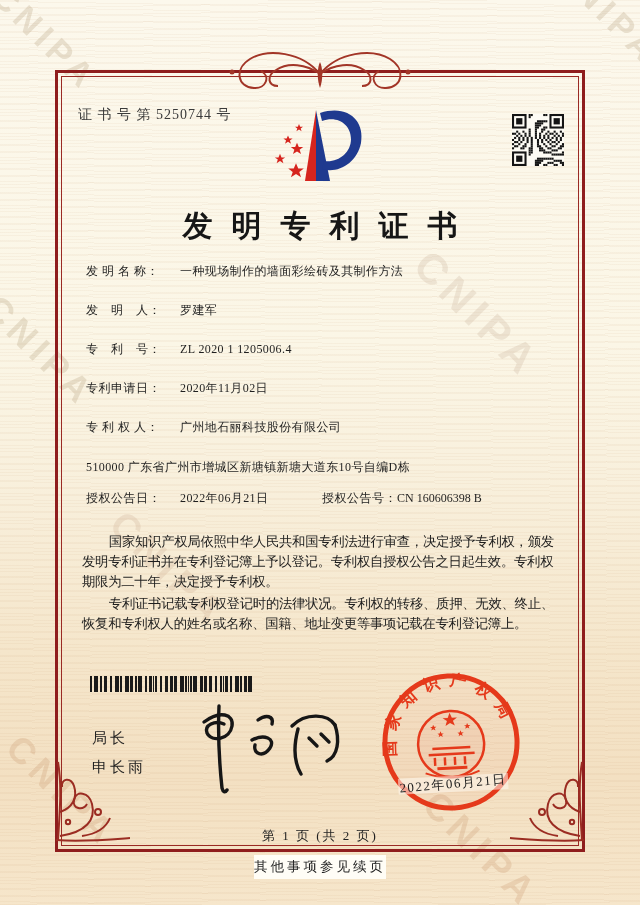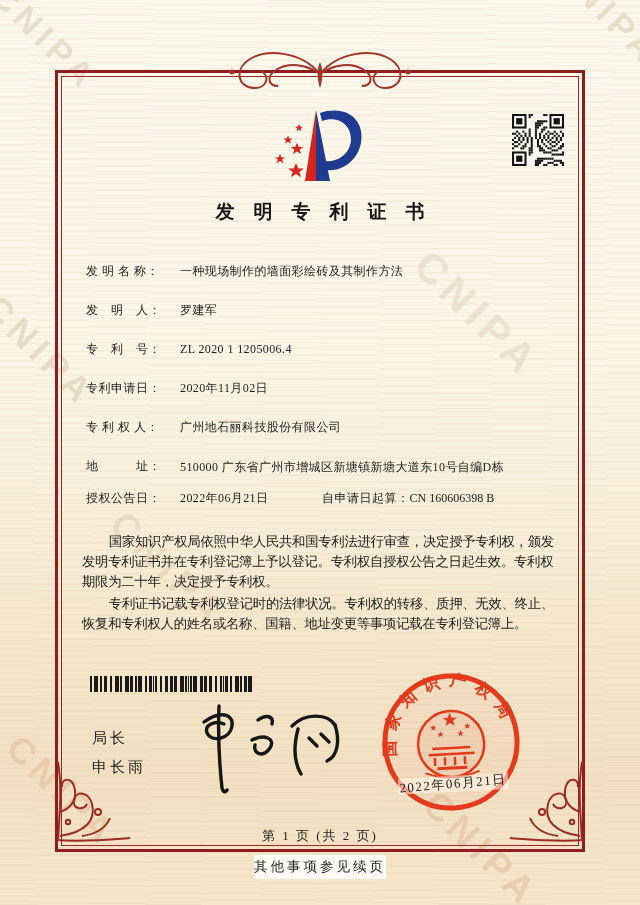--- a/index.html
+++ b/index.html
@@ -21,21 +21,21 @@
   .wm7{left:408px;top:828px;font-size:38px;color:rgba(205,160,120,0.30);}
   .frame{position:absolute;left:55px;top:70px;right:55px;bottom:53px;border:3px solid #8f1d1d;}
   .frame-inner{position:absolute;inset:3px;border:1px solid #9a2a24;}
   .orn-top{position:absolute;left:218px;top:42px;z-index:2;}
   .orn-corner{position:absolute;z-index:2;}
   .orn-bl{left:52px;top:760px;}
   .orn-br{left:506px;top:760px;transform:scaleX(-1);}
   .cert-no{position:absolute;left:78px;top:106px;font-size:14px;color:#3a3a3a;letter-spacing:1px;}
   .logo{position:absolute;left:268px;top:101px;}
   .qr{position:absolute;left:512px;top:114px;}
-  .title{position:absolute;left:0;right:0;top:186px;text-align:center;font-size:19px;font-weight:700;
+  .title{position:absolute;left:0;right:0;top:186px;text-align:center;font-size:30px;font-weight:700;
     color:#161616;letter-spacing:19px;text-indent:19px;}
   .fields{position:absolute;left:86px;top:260px;width:466px;}
   .row{display:flex;margin-bottom:16px;font-size:12px;color:#1f1f1f;line-height:23px;}
   .row .lbl{width:94px;flex:none;white-space:pre;letter-spacing:0.5px;}
   .row .val{flex:1;letter-spacing:0.4px;}
   .row .val-addr{line-height:24px;}
   .row-addr{margin-bottom:8px;}
   .val-g{width:142px;flex:none;letter-spacing:0.4px;}
   .lbl2{white-space:pre;letter-spacing:0.5px;}
   .paras{position:absolute;left:82px;top:532px;width:478px;font-size:13.4px;line-height:20px;color:#1d1d1d;}
@@ -106,20 +106,21 @@
       <path d="M6,2 C10,26 8,48 6,80"></path>
       <path d="M4,80 C30,82 52,80 78,78"></path>
       <path d="M8,76 C34,72 44,60 40,44 C37,32 24,30 22,40 C20,49 31,51 35,44"></path>
       <path d="M8,52 C20,48 26,38 22,26 C19,17 9,18 10,27"></path>
       <path d="M30,76 C44,74 54,68 58,58"></path>
       <circle cx="46" cy="52" r="3"></circle>
       <circle cx="16" cy="62" r="2.2"></circle>
     </g>
   </svg>
 
+  <div class="cert-no">证 书 号 第 5250744 号</div>
 
   <svg class="logo" width="100" height="86" viewBox="0 0 100 86">
     <path d="M48,9 L37,80 L48,80 Z" fill="#d6251e"></path>
     <path d="M48,9 L62,80 L48,80 Z" fill="#1f3a8f"></path>
     <path d="M52,12 C80,3 97,20 93,42 C89,62 70,73 54,68 L56,60 C70,62 83,52 83,38 C83,24 70,14 54,20 Z" fill="#1f3a8f"></path>
     <g fill="#d6251e">
       <use href="#st" transform="translate(31,27) scale(0.40)"></use>
       <use href="#st" transform="translate(20,39) scale(0.46)"></use>
       <use href="#st" transform="translate(29,48) scale(0.62)"></use>
       <use href="#st" transform="translate(12,58) scale(0.52)"></use>
@@ -340,27 +341,26 @@
     </div>
     <div class="row">
       <span class="lbl">专利申请日：</span>
       <span class="val">2020年11月02日</span>
     </div>
     <div class="row">
       <span class="lbl">专 利 权 人：</span>
       <span class="val">广州地石丽科技股份有限公司</span>
     </div>
     <div class="row row-addr">
-      <span class="lbl">地　　　址：</span>
       <span class="val val-addr">510000 广东省广州市增城区新塘镇新塘大道东10号自编D栋</span>
     </div>
     <div class="row">
       <span class="lbl">授权公告日：</span>
       <span class="val-g">2022年06月21日</span>
-      <span class="lbl2">自申请日起算：</span>
+      <span class="lbl2">授权公告号：</span>
       <span>CN 160606398 B</span>
     </div>
   </div>
 
   <div class="paras">
     <p>国家知识产权局依照中华人民共和国专利法进行审查，决定授予专利权，颁发发明专利证书并在专利登记簿上予以登记。专利权自授权公告之日起生效。专利权期限为二十年，决定授予专利权。</p>
     <p>专利证书记载专利权登记时的法律状况。专利权的转移、质押、无效、终止、恢复和专利权人的姓名或名称、国籍、地址变更等事项记载在专利登记簿上。</p>
   </div>
 
   <div class="barcode"></div>

